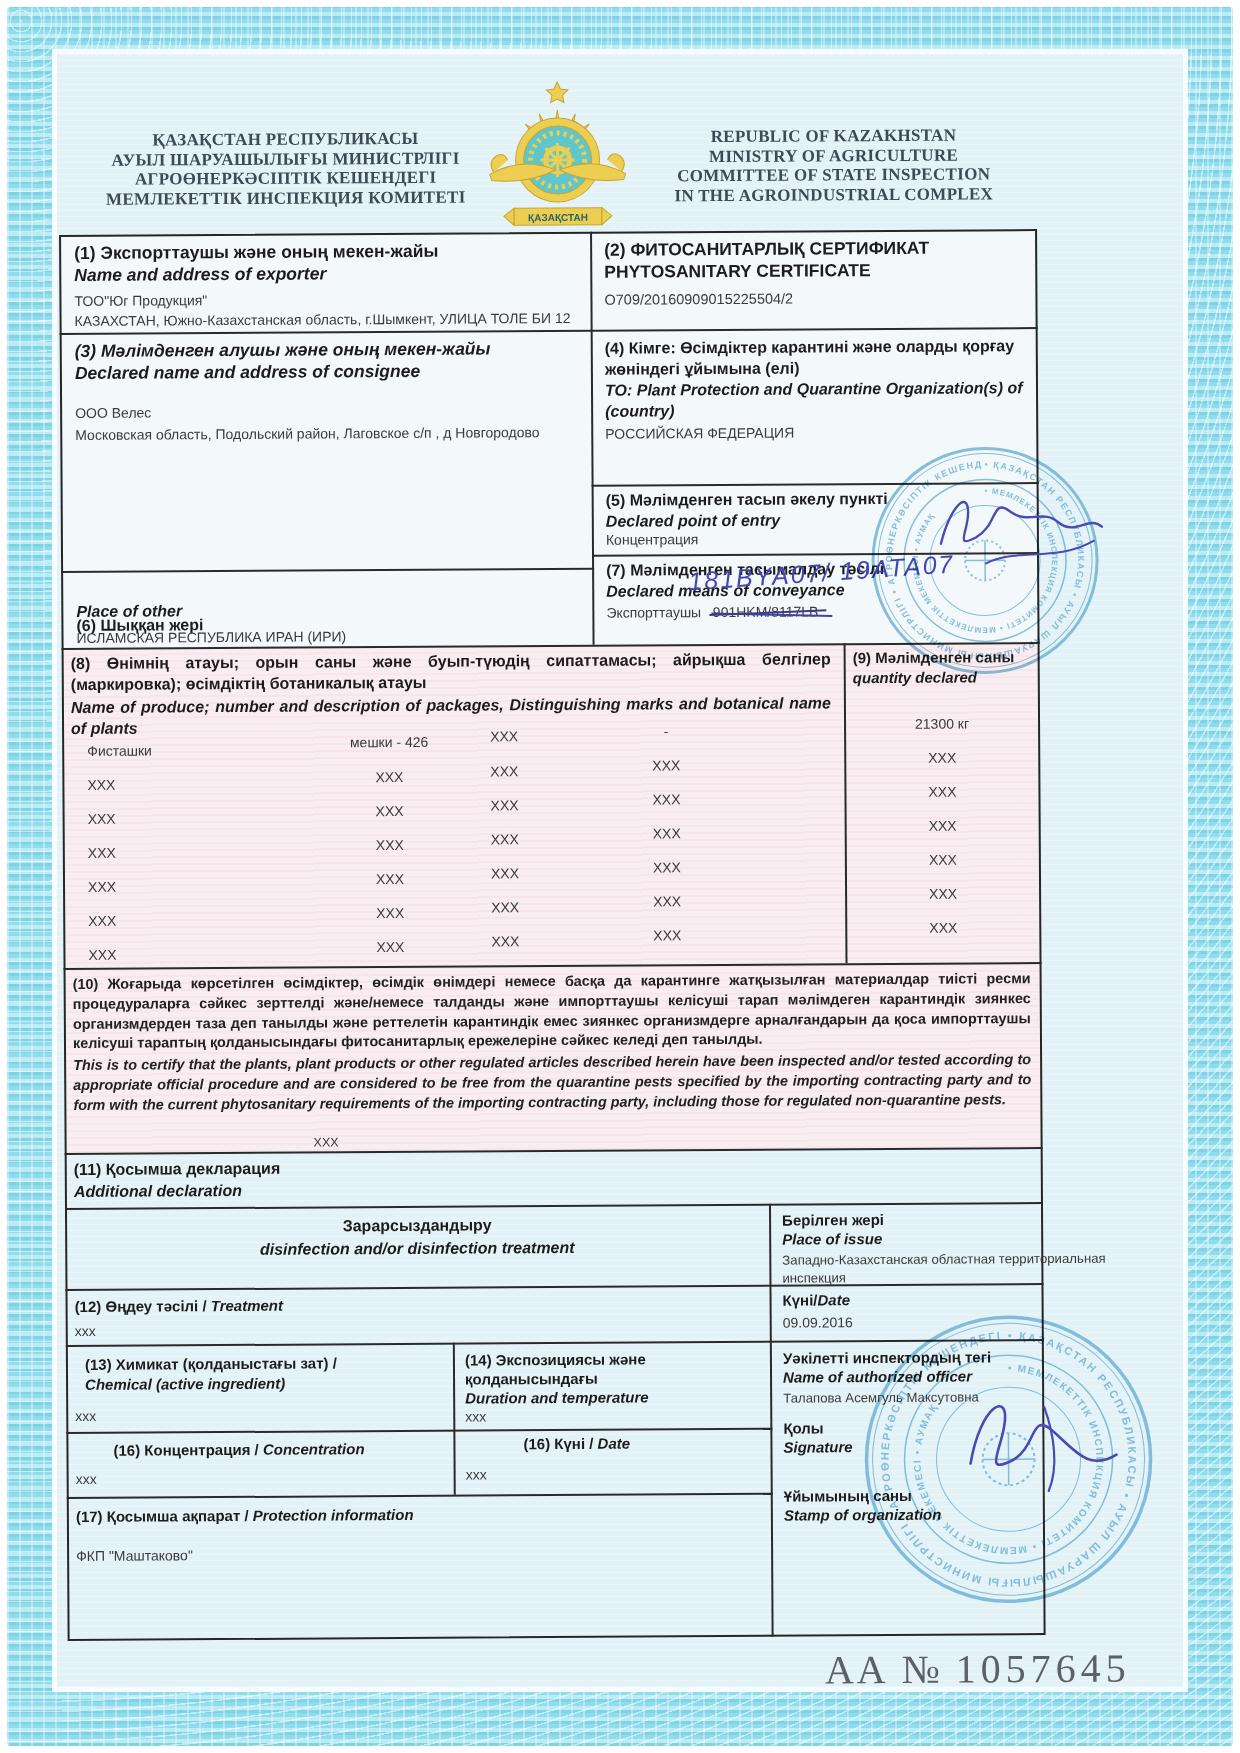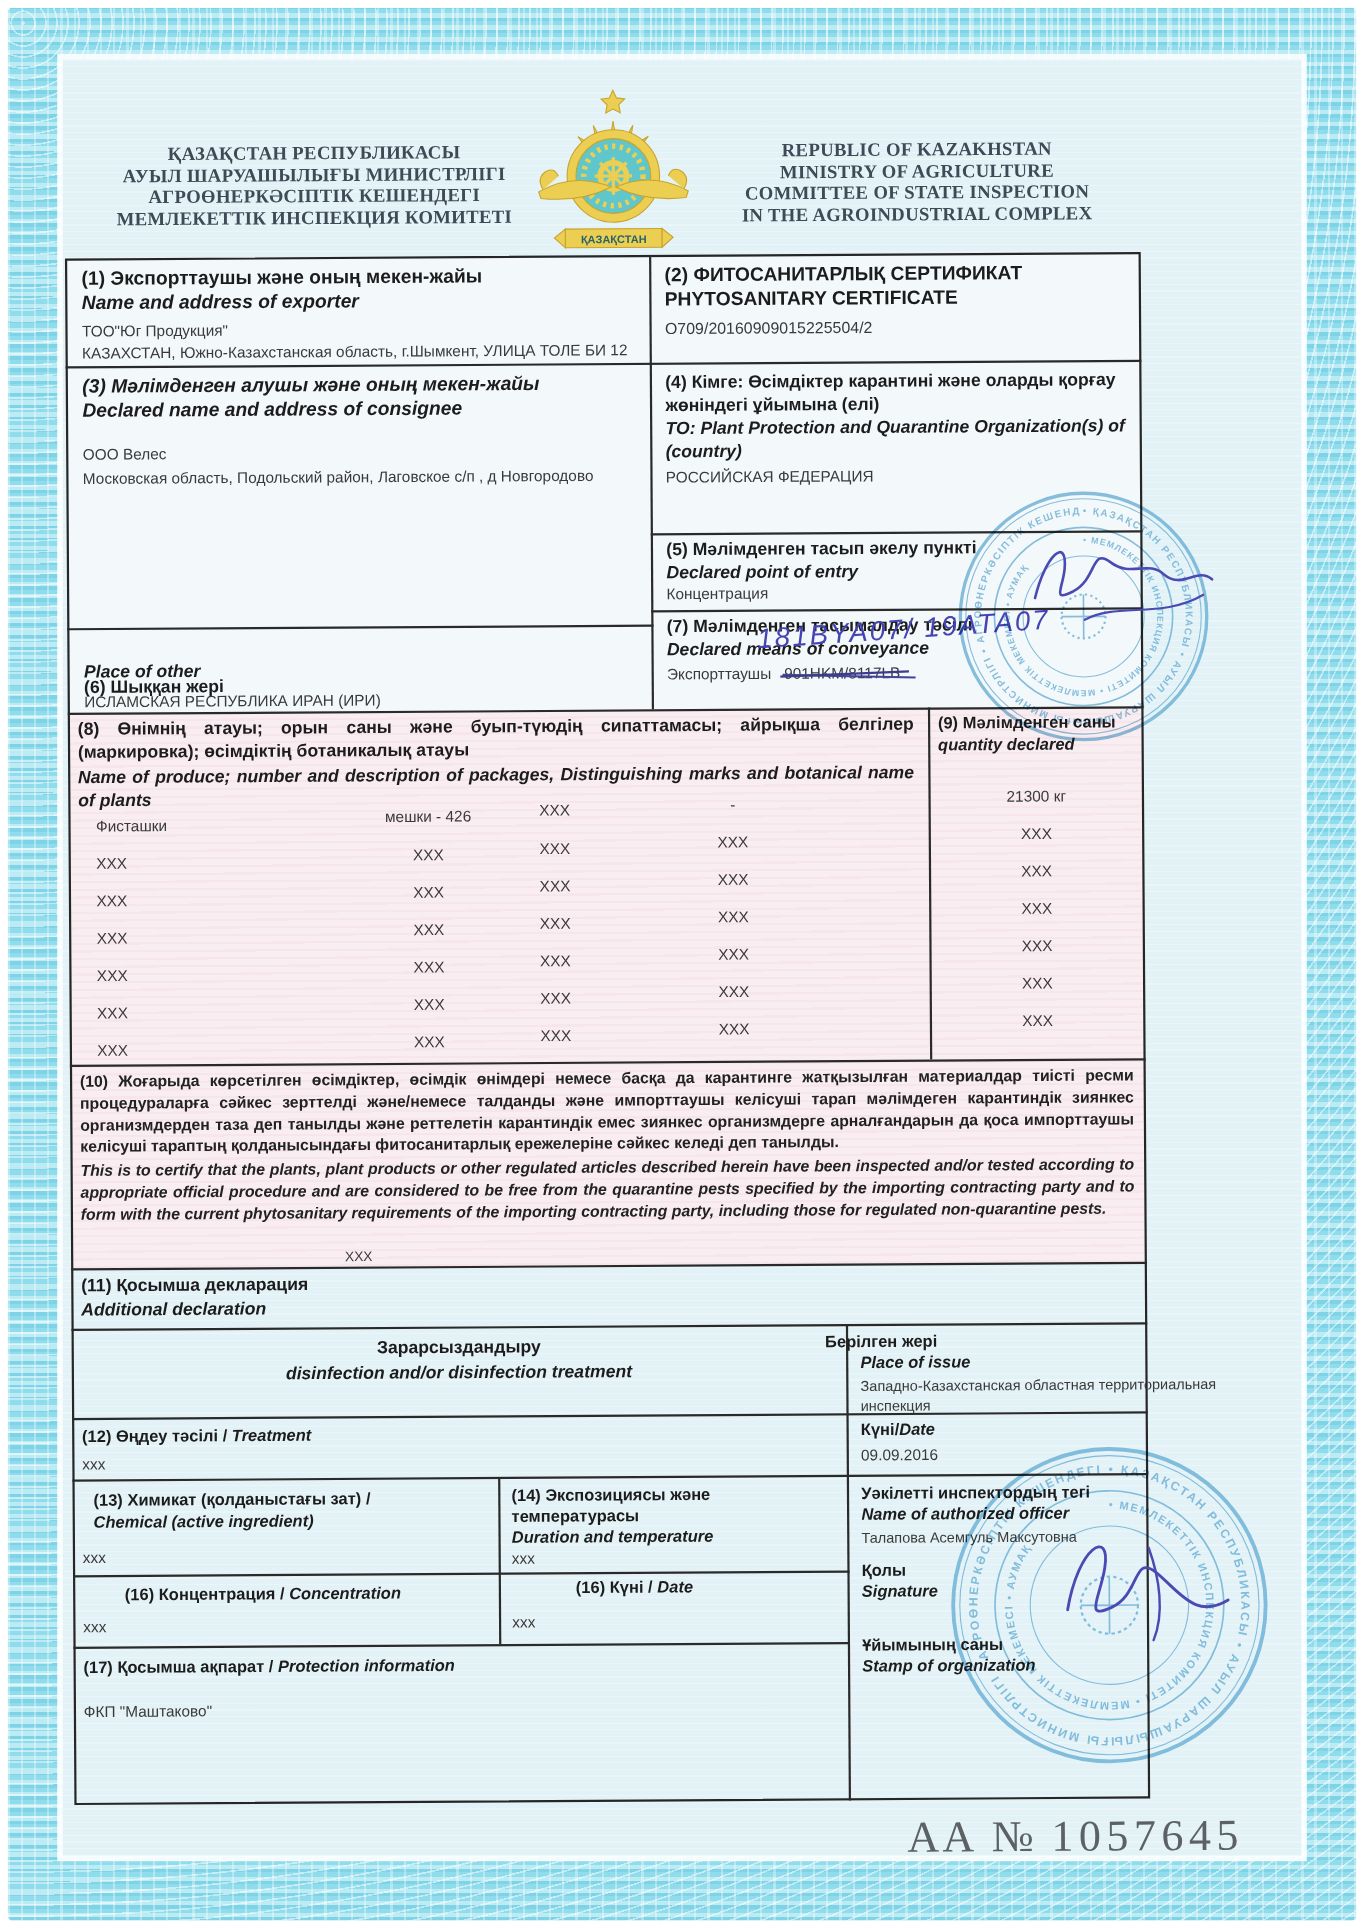--- a/index.html
+++ b/index.html
@@ -198,41 +198,41 @@
     <div class="abs p10kk just" style="left:72px;top:972px;width:958px;">(10) Жоғарыда көрсетілген өсімдіктер, өсімдік өнімдері немесе басқа да карантинге жатқызылған материалдар тиісті ресми процедураларға сәйкес зерттелді және/немесе талданды және импорттаушы келісуші тарап мәлімдеген карантиндік зиянкес организмдерден таза деп танылды және реттелетін карантиндік емес зиянкес организмдерге арналғандарын да қоса импорттаушы келісуші тараптың қолданысындағы фитосанитарлық ережелеріне сәйкес келеді деп танылды.</div>
     <div class="abs p10en just" style="left:72px;top:1053px;width:958px;">This is to certify that the plants, plant products or other regulated articles described herein have been inspected and/or tested according to appropriate official procedure and are considered to be free from the quarantine pests specified by the importing contracting party and to form with the current phytosanitary requirements of the importing contracting party, including those for regulated non-quarantine pests.</div>
     <div class="abs val" style="left:312px;top:1134px;font-size:12.5px;">XXX</div>
 
     <div class="abs tkk" style="left:72px;top:1156px;">(11) Қосымша декларация</div>
     <div class="abs ten" style="left:72px;top:1178px;">Additional declaration</div>
 
     <div class="abs tkk ctr" style="left:63px;top:1214px;width:704px;">Зарарсыздандыру</div>
     <div class="abs ten ctr" style="left:63px;top:1237px;width:704px;">disinfection and/or disinfection treatment</div>
 
-    <div class="abs tkk sm" style="left:748px;top:1212px;">Берілген жері</div>
+    <div class="abs tkk sm" style="left:780px;top:1212px;">Берілген жері</div>
     <div class="abs ten sm" style="left:780px;top:1231px;font-style:italic;">Place of issue</div>
     <div class="abs val" style="left:780px;top:1254px;font-size:13.2px;">Западно-Казахстанская областная территориальная</div>
     <div class="abs val" style="left:780px;top:1272px;font-size:13.2px;">инспекция</div>
 
     <div class="abs" style="left:72px;top:1294px;">
       <span class="tkk sm">(12) Өңдеу тәсілі / </span><span class="ten sm">Treatment</span>
     </div>
     <div class="abs val" style="left:72px;top:1320px;">xxx</div>
 
     <div class="abs" style="left:780px;top:1292px;">
       <span class="tkk sm">Күні/</span><span class="ten sm">Date</span>
     </div>
     <div class="abs val" style="left:780px;top:1316px;">09.09.2016</div>
 
     <div class="abs tkk sm" style="left:82px;top:1352px;width:340px;">(13) Химикат (қолданыстағы зат) /</div>
     <div class="abs ten sm" style="left:82px;top:1372px;">Chemical (active ingredient)</div>
     <div class="abs val" style="left:72px;top:1405px;">xxx</div>
 
     <div class="abs tkk sm" style="left:462px;top:1350px;">(14) Экспозициясы және</div>
-    <div class="abs tkk sm" style="left:462px;top:1369px;">температурасы</div>
+    <div class="abs tkk sm" style="left:462px;top:1369px;">қолданысындағы</div>
     <div class="abs ten sm" style="left:462px;top:1388px;">Duration and temperature</div>
     <div class="abs val" style="left:462px;top:1408px;">xxx</div>
 
     <div class="abs tkk sm" style="left:780px;top:1350px;">Уәкілетті инспектордың тегі</div>
     <div class="abs ten sm" style="left:780px;top:1369px;">Name of authorized officer</div>
     <div class="abs val" style="left:780px;top:1392px;font-size:13.2px;">Талапова Асемгуль Максутовна</div>
 
     <div class="abs tkk sm" style="left:780px;top:1420px;">Қолы</div>
     <div class="abs ten sm" style="left:780px;top:1439px;">Signature</div>
 

